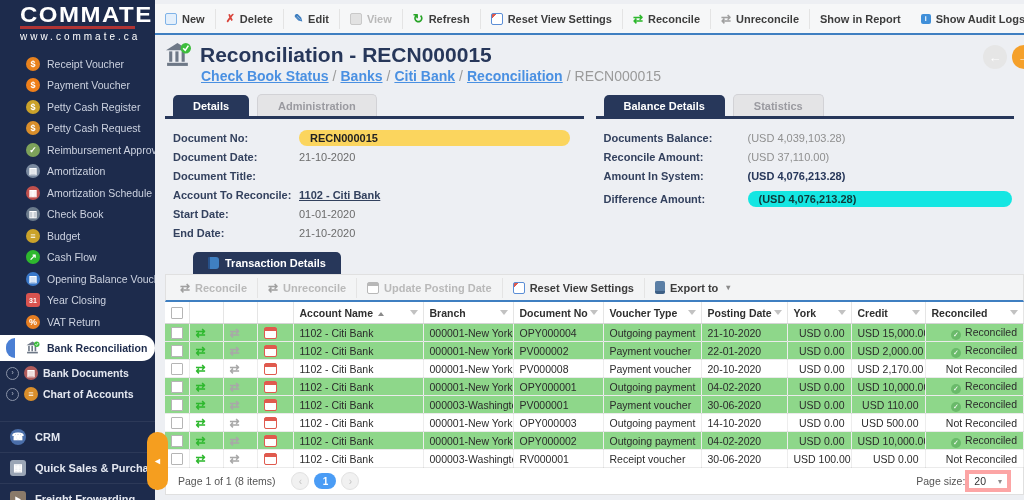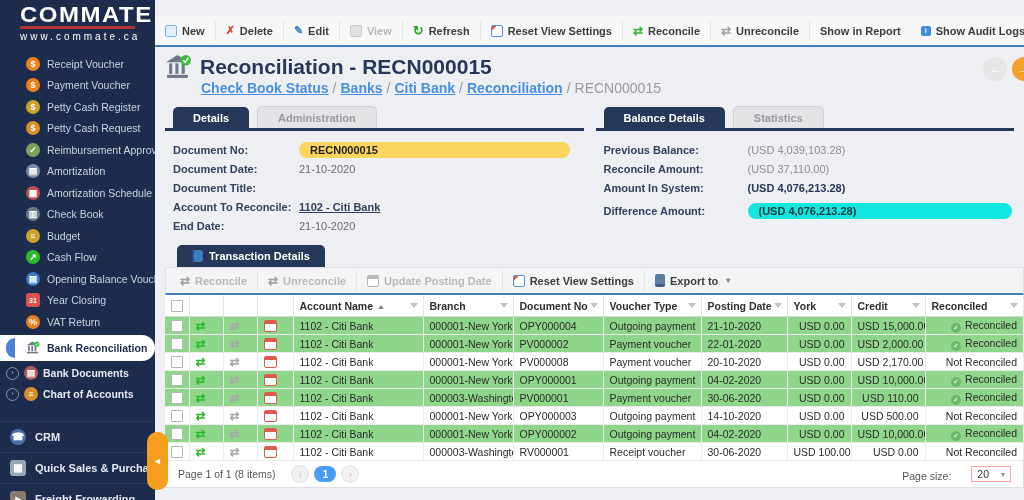--- a/index.html
+++ b/index.html
@@ -15,21 +15,21 @@
   .mi{width:14px;height:14px;border-radius:50%;flex:none;display:flex;align-items:center;justify-content:center;font-size:9px;font-weight:700;color:#fff}
   .active-item{position:relative;background:#fff;color:#1d2b4c;font-weight:700;font-size:10.5px;display:flex;align-items:center;gap:7px;height:26px;margin:2px 0;padding-left:26px;border-radius:0 13px 13px 0}
   .active-item::before{content:"";position:absolute;left:6px;top:3px;bottom:3px;width:9px;background:#4a7fd4;border-radius:9px 0 0 9px}
   .sec-item{display:flex;align-items:center;gap:5px;height:21px;padding-left:6px;font-size:10.5px;font-weight:600;color:#e4e8f1;cursor:pointer;white-space:nowrap}
   .exp{width:11px;height:11px;border:1px solid #8a93a8;border-radius:50%;color:#8a93a8;font-size:8px;line-height:9px;text-align:center;flex:none}
   .modules{margin-top:16px}
   .module{display:flex;align-items:center;gap:9px;height:30px;padding-left:10px;font-size:11px;font-weight:600;color:#e4e8f1;border-top:1px solid rgba(255,255,255,.07);cursor:pointer;white-space:nowrap}
   .mo{width:16px;height:16px;border-radius:3px;flex:none;display:flex;align-items:center;justify-content:center;font-size:10px;color:#fff}
   .collapse-handle{position:absolute;left:147px;top:432px;width:21px;height:58px;background:#f59e1f;border-radius:10px;z-index:9;display:flex;align-items:center;justify-content:center;color:#fff;font-size:9px;cursor:pointer}
   
-  .main{position:absolute;left:155px;top:16px;width:869px;height:360px}
+  .main{position:absolute;left:155px;top:4px;width:869px;height:360px}
   .toolbar{height:29px;background:#f6f7f8;border-bottom:2px solid #3f7fc1;display:flex;align-items:center}
   .tbtn{display:flex;align-items:center;gap:5px;padding:0 10px;height:20px;font-size:11px;font-weight:600;color:#3d3d3d;border-right:1px solid #e4e4e4;cursor:pointer;white-space:nowrap}
   .tbtn.disabled{color:#b9b9b9;cursor:default}
   .gi{display:inline-block;font-style:normal}
   .ic-new{width:10px;height:10px;border:1px solid #7fb3e8;background:#e3effb;border-radius:2px}
   .ic-del{color:#d9453c;font-weight:700;font-size:11px}
   .ic-edit{color:#3f7fc1;font-size:11px}
   .ic-view{width:10px;height:10px;border:1px solid #c9c9c9;background:#e2e2e2;border-radius:2px}
   .ic-refresh{color:#28a428;font-weight:700;font-size:13px;line-height:10px}
   .ic-window{width:10px;height:10px;border:1px solid #5b8ed6;background:linear-gradient(135deg,#e05a4e 0 3px,#fff 3px);border-radius:2px}
@@ -62,42 +62,42 @@
   .flabel-w{width:144px;flex:none;font-weight:700;color:#33415e}
   .fvalue{color:#6b6b6b}
   .pill-yellow{flex:1;margin-right:14px;background:#fbd55e;border-radius:9px;padding:2px 11px;font-weight:700;color:#222}
   .pill-cyan{flex:1;margin-right:2px;background:#14e6e2;border-radius:9px;padding:2px 11px;font-weight:700;color:#0d3a3a}
   .link-value{color:#33415e;text-decoration:underline;font-weight:600;cursor:pointer}
   .v-gray{color:#8f8f8f}
   .v-bold{color:#27375a;font-weight:700}
   .v-dark{color:#3a3a3a;font-weight:700}
   
   .tx{margin:10px 0 0 10px}
-  .tx-tab{display:inline-flex;align-items:center;gap:6px;background:#27375a;color:#fff;font-size:11px;font-weight:700;height:22px;padding:0 15px;border-radius:5px 5px 0 0;margin-left:12px;cursor:pointer}
+  .tx-tab{display:inline-flex;align-items:center;gap:6px;background:#27375a;color:#fff;font-size:11px;font-weight:700;height:22px;padding:0 15px;border-radius:5px 5px 0 0;margin-left:28px;cursor:pointer}
   .book-icon{width:9px;height:12px;background:#3f7fc1;border-radius:1px 3px 3px 1px;border-left:2px solid #27518a}
   .tx-toolbar{background:#f3f4f5;border:1px solid #e0e0e0;border-bottom:2px solid #3f7fc1;height:25px;display:flex;align-items:center;padding:0 4px}
   .grid{width:100%;border-collapse:collapse;table-layout:fixed;background:#fff;font-size:10.5px}
   .grid th{height:21px;padding:0 6px;text-align:left;font-weight:700;color:#2f2f2f;border-right:1px solid #e5e5e5;border-bottom:1px solid #d5d5d5;position:relative;background:#fff;cursor:pointer;white-space:nowrap;overflow:hidden}
   .grid td{height:17px;padding:0 6px;border-right:1px solid rgba(0,0,0,.07);border-bottom:1px solid rgba(0,0,0,.08);color:#2b2b2b;white-space:nowrap;overflow:hidden}
   tr[data-state="reconciled"]{background:#8ed78a}
   .num{text-align:right}
   .c-status{text-align:right}
   .cb{display:inline-block;width:10px;height:10px;border:1px solid #b5b5b5;border-radius:1px;background:#fff;vertical-align:middle;cursor:pointer}
   .swap-g{color:#2eb82e;font-weight:700;font-size:12px;cursor:pointer}
   .swap-n{color:#a8a8a8;font-weight:700;font-size:12px;cursor:pointer}
   .cal{display:inline-block;width:11px;height:10px;border:1px solid #e05a4e;border-radius:2px;background:linear-gradient(#e05a4e 0 3px,#fff 3px);vertical-align:middle;cursor:pointer}
   .chk{display:inline-flex;width:10px;height:10px;border-radius:50%;background:#6aba6a;color:#fff;font-size:7px;align-items:center;justify-content:center;margin-right:4px;vertical-align:-1px}
   .filter-ic{position:absolute;right:5px;top:8px;width:0;height:0;border-left:4px solid transparent;border-right:4px solid transparent;border-top:5px solid #c2c2c2;cursor:pointer}
   .sort-asc{display:inline-block;width:0;height:0;border-left:3px solid transparent;border-right:3px solid transparent;border-bottom:4px solid #8a8a8a;margin-left:5px;vertical-align:middle}
   .grid-footer{background:#fff;border:1px solid #e0e0e0;border-top:none;height:26px;display:flex;align-items:center;padding:0 12px;font-size:10.5px;color:#555}
   .pager{display:flex;align-items:center;gap:5px;margin-left:16px}
   .pg-circle{width:16px;height:16px;border-radius:50%;background:#f1f1f1;border:1px solid #e2e2e2;color:#c4c4c4;display:flex;align-items:center;justify-content:center;font-size:10px;cursor:pointer}
   .pg-current{min-width:22px;height:16px;border-radius:9px;background:#4a9cf5;color:#fff;font-weight:700;display:flex;align-items:center;justify-content:center;font-size:10px;cursor:pointer}
-  .page-size{margin-left:auto;display:flex;align-items:flex-end;gap:20px}
-  .ps-box{border:1px solid #fca5a5;background:#fff;padding:1px 5px;display:flex;align-items:center;gap:9px;color:#333;cursor:pointer}
+  .page-size{margin-left:auto;display:flex;align-items:center;gap:0}
+  .ps-box{border:4px solid #fca5a5;background:#fff;padding:1px 5px;display:flex;align-items:center;gap:9px;color:#333;cursor:pointer}
 </style>
 </head>
 <body>
 
 <div class="sidebar">
   <div class="logo">
     <div class="logo-name">COMMATE</div>
     <div class="logo-line"></div>
     <div class="logo-url">www.commate.ca</div>
   </div>
@@ -309,34 +309,38 @@
           </div>
         <div class="field">
             <span class="flabel">Document Title:</span>
             <span class="fvalue"></span>
           </div>
         <div class="field">
             <span class="flabel">Account To Reconcile:</span>
             <span class="link-value">1102 - Citi Bank</span>
           </div>
         <div class="field">
+            <span class="flabel">Start Date:</span>
+            <span class="fvalue">01-01-2020</span>
+          </div>
+        <div class="field">
             <span class="flabel">End Date:</span>
             <span class="fvalue">21-10-2020</span>
           </div>
       </div>
     </div>
 
     <div class="panel">
       <div class="tabs">
         <div class="tab tab-active">Balance Details</div>
         <div class="tab tab-inactive">Statistics</div>
       </div>
       <div class="fields">
         <div class="field">
-            <span class="flabel-w">Previous Balance:</span>
+            <span class="flabel-w">Documents Balance:</span>
             <span class="fvalue v-gray">(USD 4,039,103.28)</span>
           </div>
         <div class="field">
             <span class="flabel-w">Reconcile Amount:</span>
             <span class="fvalue v-gray">(USD 37,110.00)</span>
           </div>
         <div class="field">
             <span class="flabel-w">Amount In System:</span>
             <span class="fvalue v-bold">(USD 4,076,213.28)</span>
           </div>

